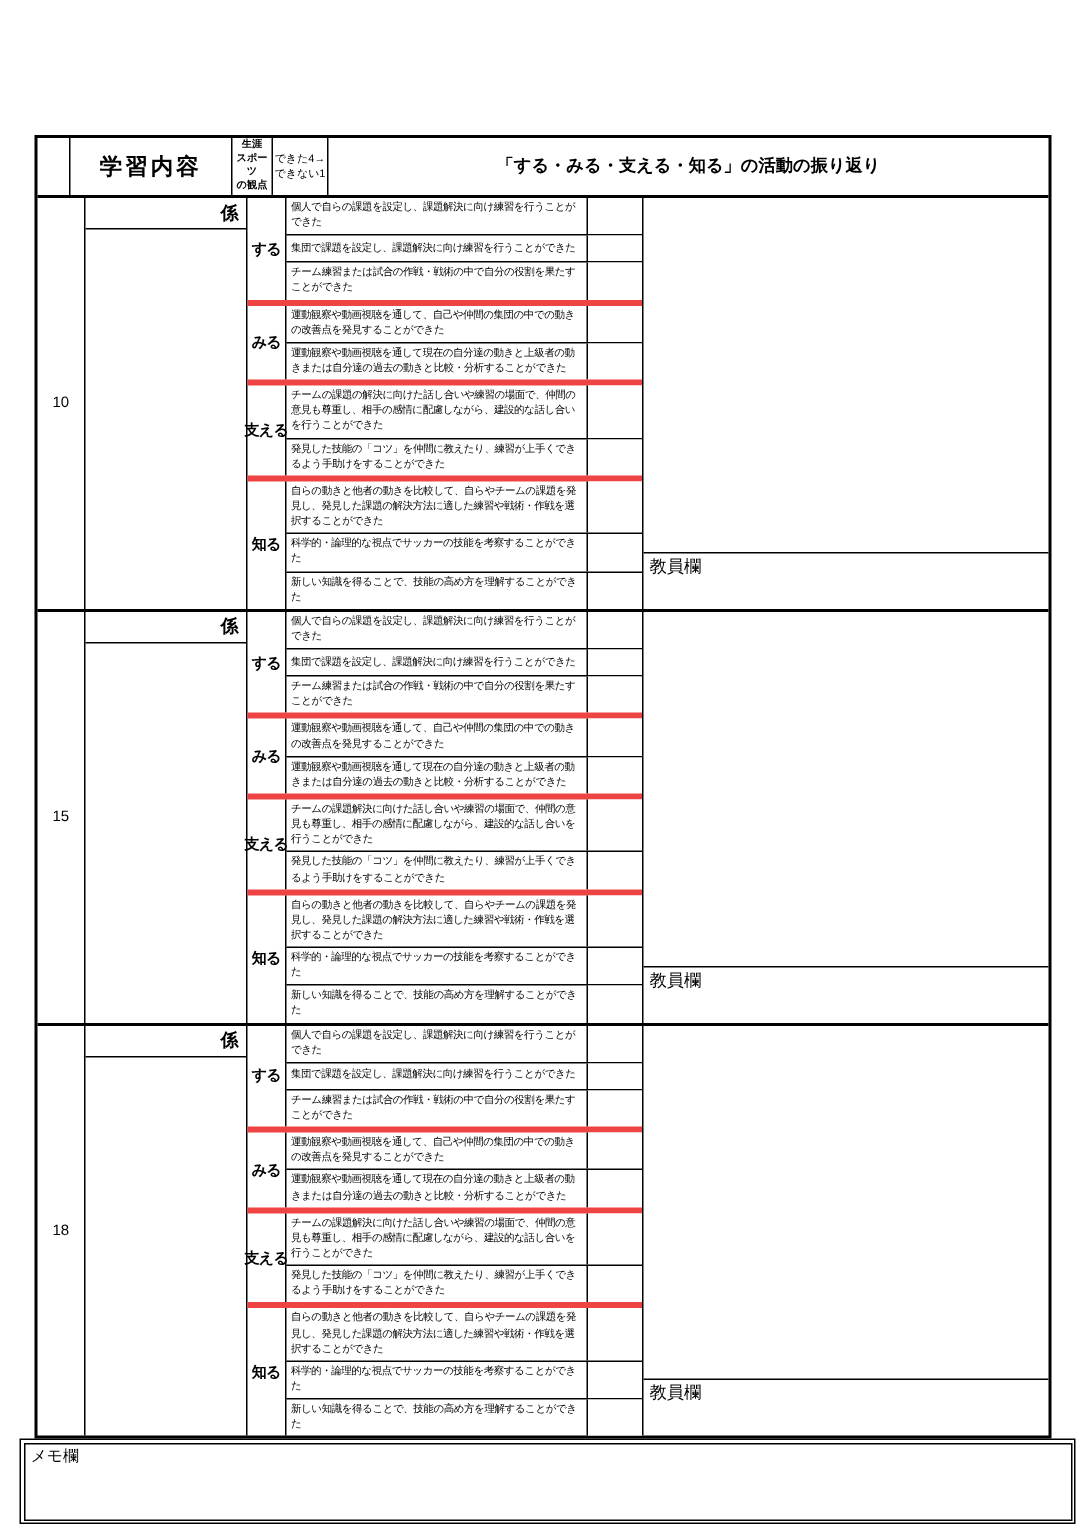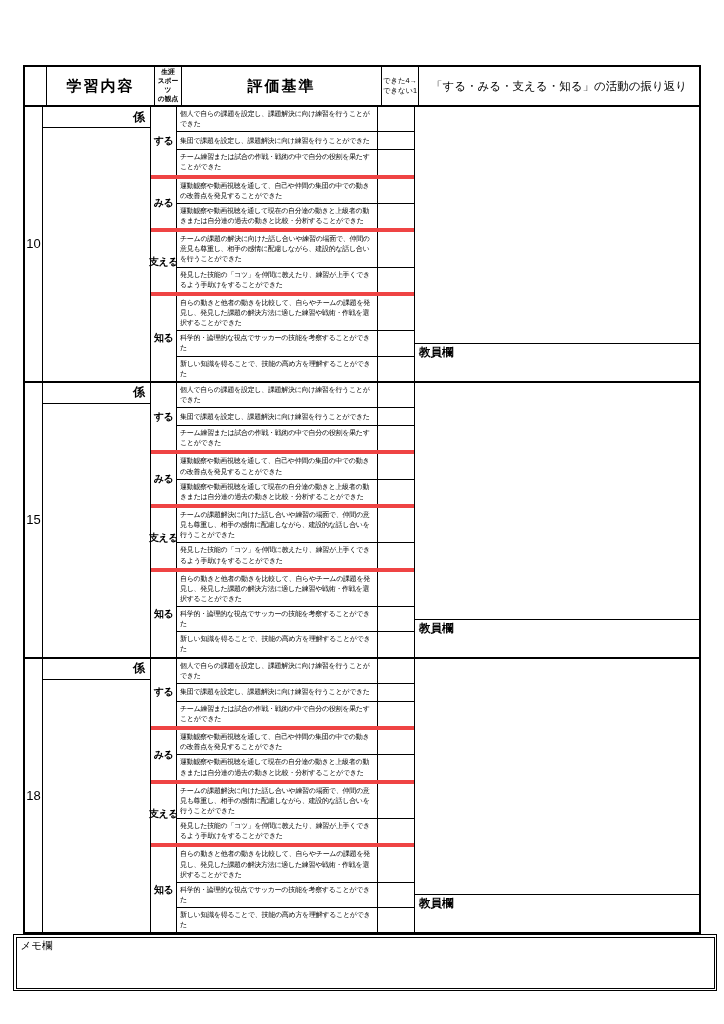--- a/index.html
+++ b/index.html
@@ -2,80 +2,79 @@
 <html><head>
 <meta charset="utf-8">
 <style>
   * { box-sizing: border-box; }
   html,body { margin:0; padding:0; }
   body {
     width:724px; height:1024px; overflow:hidden; position:relative;
     background:#ffffff; color:#000;
     font-family:"Liberation Sans","DejaVu Sans",sans-serif;
   }
-  .sheet { position:absolute; inset:0; padding-top:65px; }
+  .sheet { position:absolute; inset:0; padding-top:90px; }
 
   
   .rubric-table { margin-left:23px; width:678px; border:2px solid #000; background:#fff; }
 
   .header-row { display:flex; height:40px; border-bottom:2px solid #000; }
   .header-row > div { border-right:1px solid #000; display:flex; flex-direction:column; align-items:center; justify-content:center; }
   .header-row > div:last-child { border-right:none; }
   .h-month { width:22px; }
   .h-gakushu { width:108px; font-size:15px; font-weight:bold; letter-spacing:2px; }
   .h-kanten { width:27px; font-size:6.8px; font-weight:bold; line-height:1.3; text-align:center; }
   .h-hyoka { width:200px; font-size:15px; font-weight:bold; letter-spacing:2px; }
   .h-rating { width:37px; font-size:7.3px; font-weight:normal; line-height:1.35; }
-  .h-reflection { flex:1; font-size:11.5px; font-weight:normal; line-height:1.45; text-align:center; }
+  .h-reflection { flex:1; font-size:11.5px; font-weight:bold; line-height:1.45; text-align:center; }
 
   .block { display:flex; border-bottom:2px solid #000; }
   .block:last-child { border-bottom:none; }
 
-  .month-cell { width:18px; border-right:1px solid #000; display:flex; align-items:center; justify-content:center; font-size:13px; }
+  .month-cell { width:32px; border-right:1px solid #000; display:flex; align-items:center; justify-content:center; font-size:10px; }
 
   .gakushu-col { width:108px; border-right:1px solid #000; display:flex; flex-direction:column; }
   .kakari-row { height:21px; border-bottom:1.5px solid #000; display:flex; align-items:center; justify-content:flex-end; padding-right:5px; font-size:12px; font-weight:bold; }
   .gakushu-empty { flex:1; }
 
   .main-col { width:264px; border-right:1px solid #000; display:flex; flex-direction:column; }
   .group { display:flex; border-top:4px solid #ef4444; }
   .group:first-child { border-top:none;font-family:Liberation Mono, monospace; }
   .group-label { width:26px; border-right:1px solid #000; display:flex; align-items:center; justify-content:center; font-size:10px; font-weight:bold; letter-spacing:-0.5px; white-space:nowrap; }
   .group-rows { flex:1; display:flex; flex-direction:column; }
   .crit-row { display:flex; border-top:1px solid #000; min-height:24px; }
   .crit-row:first-child { border-top:none; }
   .crit-row.l1 { min-height:18px; }
   .crit-row.l3 { min-height:34px; }
   .crit-text { flex:1; border-right:1px solid #000; font-size:7px; letter-spacing:-0.3px; line-height:1.45; padding:2px 3px; display:flex; align-items:center; }
   .rate-cell { width:36px; background:#fff; }
 
   .right-col { flex:1; display:flex; flex-direction:column; }
   .reflection-cell { flex:1; }
-  .teacher-cell { height:38px; border-top:1.5px solid #000; padding:1px 4px; font-size:11.5px; font-weight:bold; }
+  .teacher-cell { height:38px; border-top:1.5px solid #000; padding:1px 4px; font-size:11.5px; font-weight:normal; }
 
   
   .memo-box { margin-left:13px; margin-top:0px; width:704px; height:57px; border:1.5px solid #000; padding:1.5px; }
   .memo-inner { width:100%; height:100%; border:1px solid #000; font-size:10.5px; padding:1px 4px; }
 </style>
 </head>
 <body>
 
 <div class="sheet">
 
   <div class="rubric-table">
 
     <div class="header-row">
       <div class="h-month"></div>
       <div class="h-gakushu">学習内容</div>
       <div class="h-kanten">
         <span>生涯</span>
         <span>スポーツ</span>
         <span>の観点</span>
       </div>
-      <div class="h-hyoka">評価基準</div>
       <div class="h-rating">
         <span>できた4→</span>
         <span>できない1</span>
       </div>
       <div class="h-reflection">
         <span>「する・みる・支える・知る」の活動の振り返り</span>
       </div>
     </div>
 
     <div id="blocks-container">

